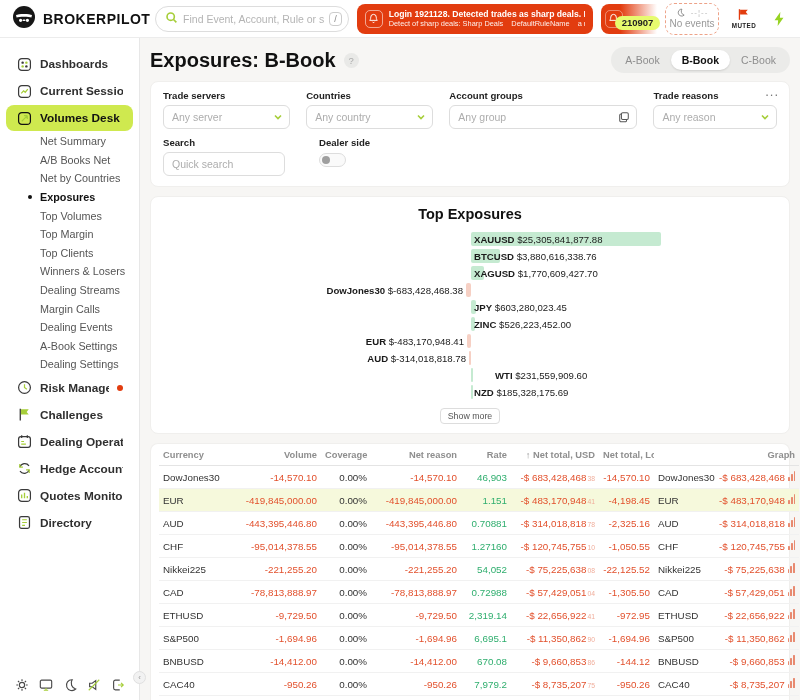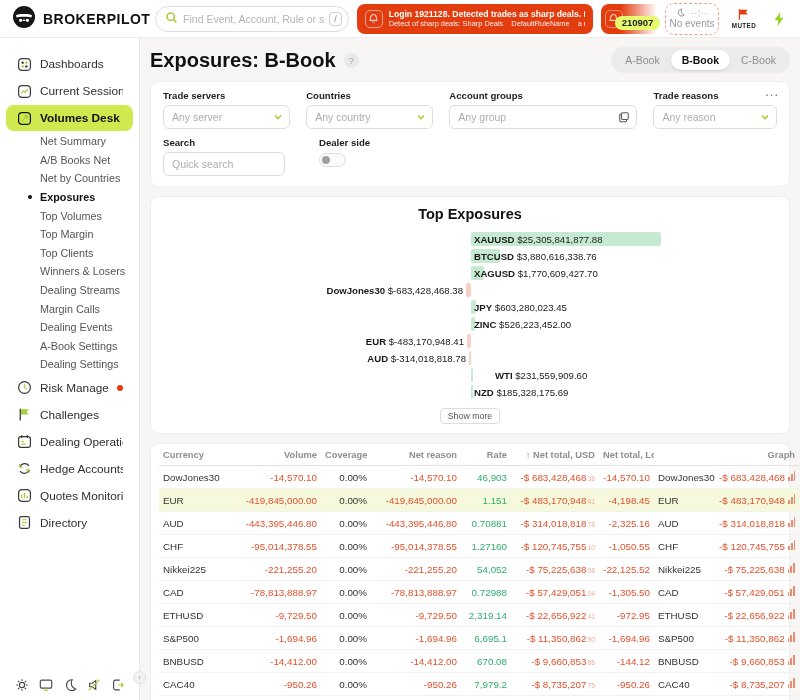--- a/index.html
+++ b/index.html
@@ -35,21 +35,21 @@
   .muted { display:flex; flex-direction:column; align-items:center; width:34px; gap:1px; }
   .muted-label { font-size:6.3px; font-weight:bold; color:#222; letter-spacing:.4px; }
   .bolt { width:22px; display:flex; justify-content:center; }
   .layout { display:flex; height:662px; }
   .sidebar { width:140px; background:#fff; border-right:1px solid #e7e7e7; position:relative;
     padding-top:12px; flex:none; }
   .nav-item { display:flex; align-items:center; gap:8px; height:26px; padding:0 10px; margin:1px 6px;
     font-size:11.8px; color:#2f2f2f; border-radius:8px; cursor:pointer; }
   .nav-item.active { background:#cfe94f; font-weight:bold; color:#111; }
   .nav-ico { width:16px; height:16px; display:flex; flex:none; align-items:center; justify-content:center; }
-  .nav-label { white-space:nowrap; overflow:hidden; }
+  .nav-label { white-space:nowrap; overflow:hidden;font-weight:bold; }
   .reddot { width:6px; height:6px; border-radius:50%; background:#e23c0f; margin-left:auto; flex:none;}
   .nav-sub { height:18.6px; display:flex; align-items:center; padding-left:40px; font-size:10.8px;
     color:#555; cursor:pointer; position:relative; }
   .nav-sub.subactive { font-weight:bold; color:#111; }
   .bdot { position:absolute; left:28px; width:4px; height:4px; background:#111; border-radius:50%; }
   .side-foot { position:absolute; bottom:8px; left:0; width:100%; display:flex; gap:10px;
     justify-content:center; align-items:center; }
   .foot-ico { display:flex; cursor:pointer; }
   .collapse { position:absolute; right:-7px; bottom:16px; width:13px; height:13px; border-radius:50%;
     background:#f2f2f2; border:1px solid #e0e0e0; color:#999; font-size:8px; display:flex;

